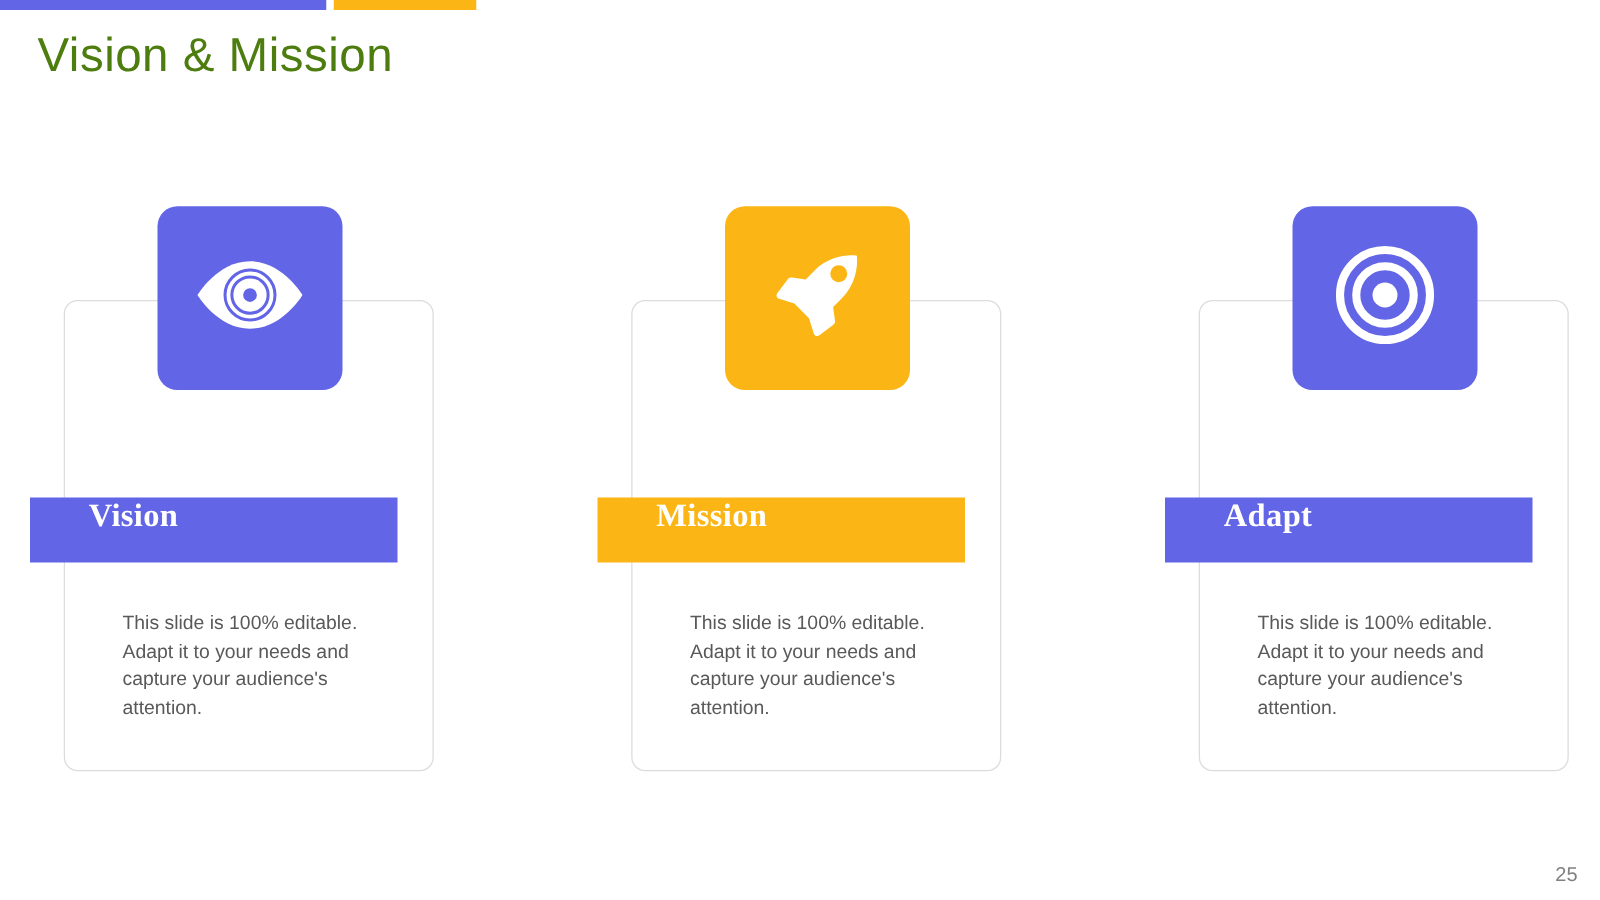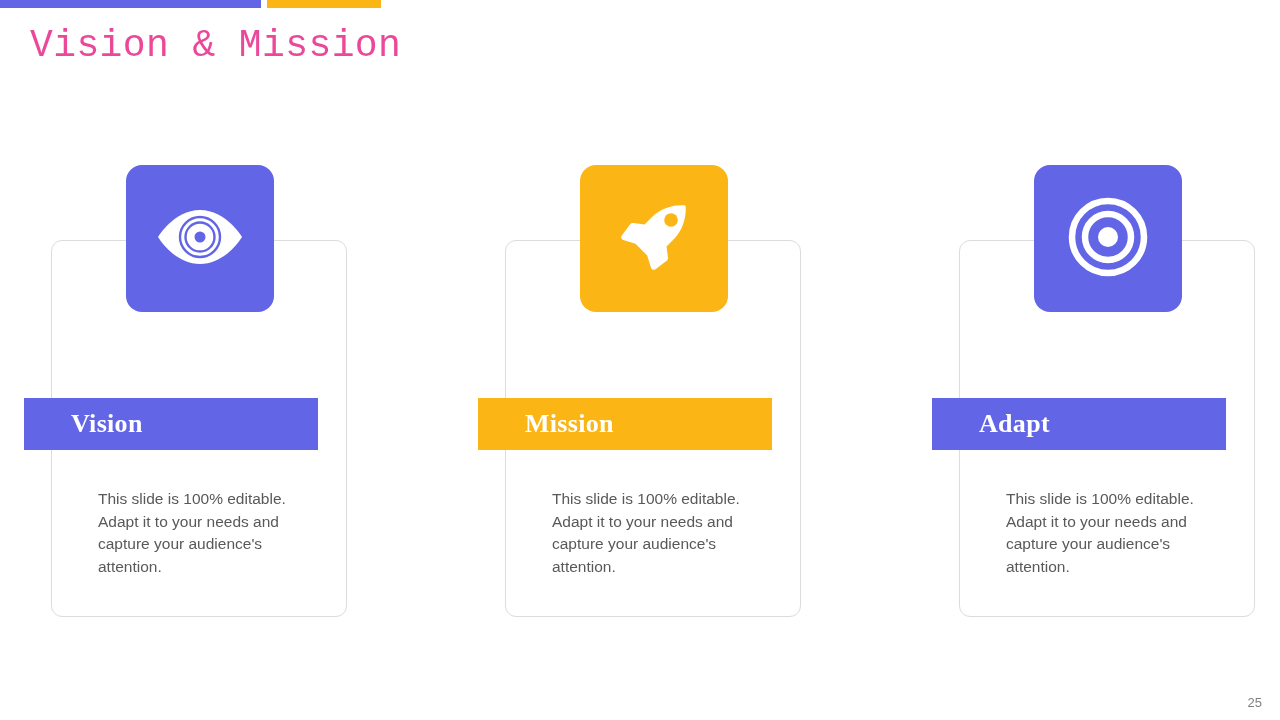--- a/index.html
+++ b/index.html
@@ -37,24 +37,24 @@
     left: 267px;
     width: 114px;
     background: #FBB615;
   }
 
   
   .slide-title {
     position: absolute;
     left: 30px;
     top: 24px;
-    font-family: Liberation Mono, monospace;
+    font-family: Liberation Sans, sans-serif;
     font-size: 38px;
     font-weight: 400;
-    color: #ec4899;
+    color: #4d7c0f;
     letter-spacing: 0.4px;
     white-space: nowrap;
   }
 
   
   .col {
     position: absolute;
     top: 0;
     width: 420px;
     height: 720px;
@@ -92,21 +92,21 @@
   .icon-tile.yellow { background: #FBB615; }
 
   
   .band {
     position: absolute;
     left: 24px;
     top: 398px;
     width: 294px;
     height: 52px;
     display: flex;
-    align-items: center;
+    align-items: flex-start;
   }
   .band.purple { background: #6265E5; }
   .band.yellow { background: #FBB615; }
   .band-label {
     font-family: "Liberation Serif", "DejaVu Serif", serif;
     font-weight: 700;
     font-size: 26px;
     color: #ffffff;
     padding-left: 47px;
     letter-spacing: 0.3px;
@@ -122,21 +122,21 @@
     line-height: 22.5px;
     color: #595959;
     font-family: "Liberation Sans", sans-serif;
   }
 
   
   .page-number {
     position: absolute;
     right: 18px;
     bottom: 10px;
-    font-size: 13px;
+    font-size: 16px;
     color: #808080;
   }
 </style>
 </head>
 <body>
 
 <div class="slide">
 
   <div class="accent-bar accent-purple"></div>
   <div class="accent-bar accent-yellow"></div>

